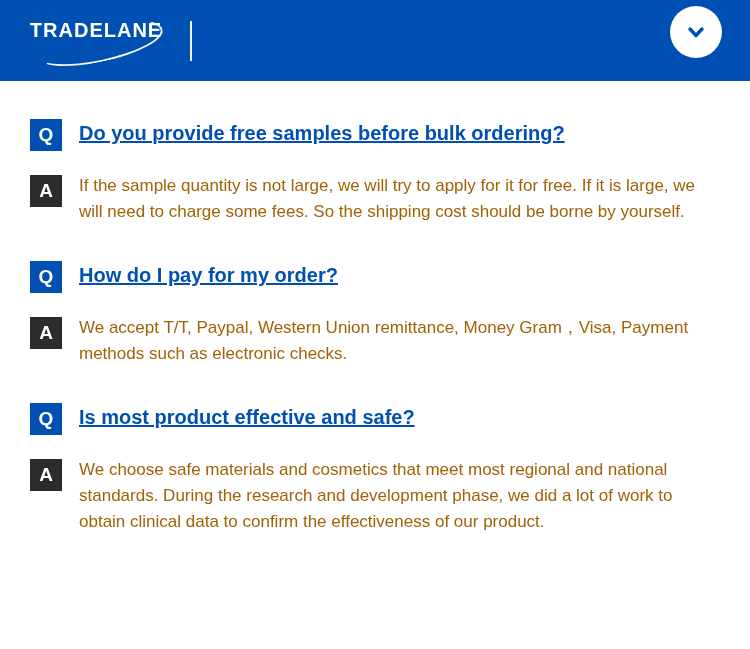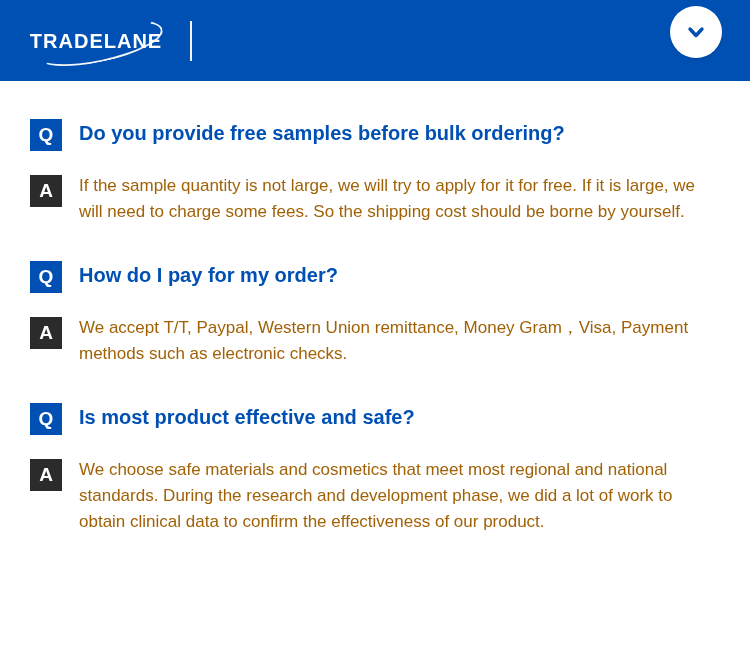--- a/index.html
+++ b/index.html
@@ -33,21 +33,21 @@
     display: flex;
     align-items: center;
     margin-left: 26px;
     height: 81px;
   }
   .logo-block {
     position: relative;
     width: 140px;
     height: 42px;
     display: flex;
-    align-items: center;
+    align-items: flex-start;
     justify-content: center;
   }
   .logo-text {
     color: #ffffff;
     font-size: 20px;
     font-weight: bold;
     letter-spacing: 1px;
     font-family: "Liberation Sans", sans-serif;
     line-height: 1;
     position: relative;
@@ -128,20 +128,21 @@
   .marker.a {
     background: #2b2b2b;
   }
   .q-text {
     margin-left: 17px;
     color: #0050b3;
     font-size: 20px;
     font-weight: bold;
     line-height: 32px;
     font-family: "Liberation Sans", sans-serif;
+    text-decoration: underline;
   }
   .a-text {
     margin-left: 17px;
     color: #a16207;
     font-size: 17px;
     line-height: 26px;
     font-family: "Liberation Sans", sans-serif;
     max-width: 645px;
   }
   .answer-row {

